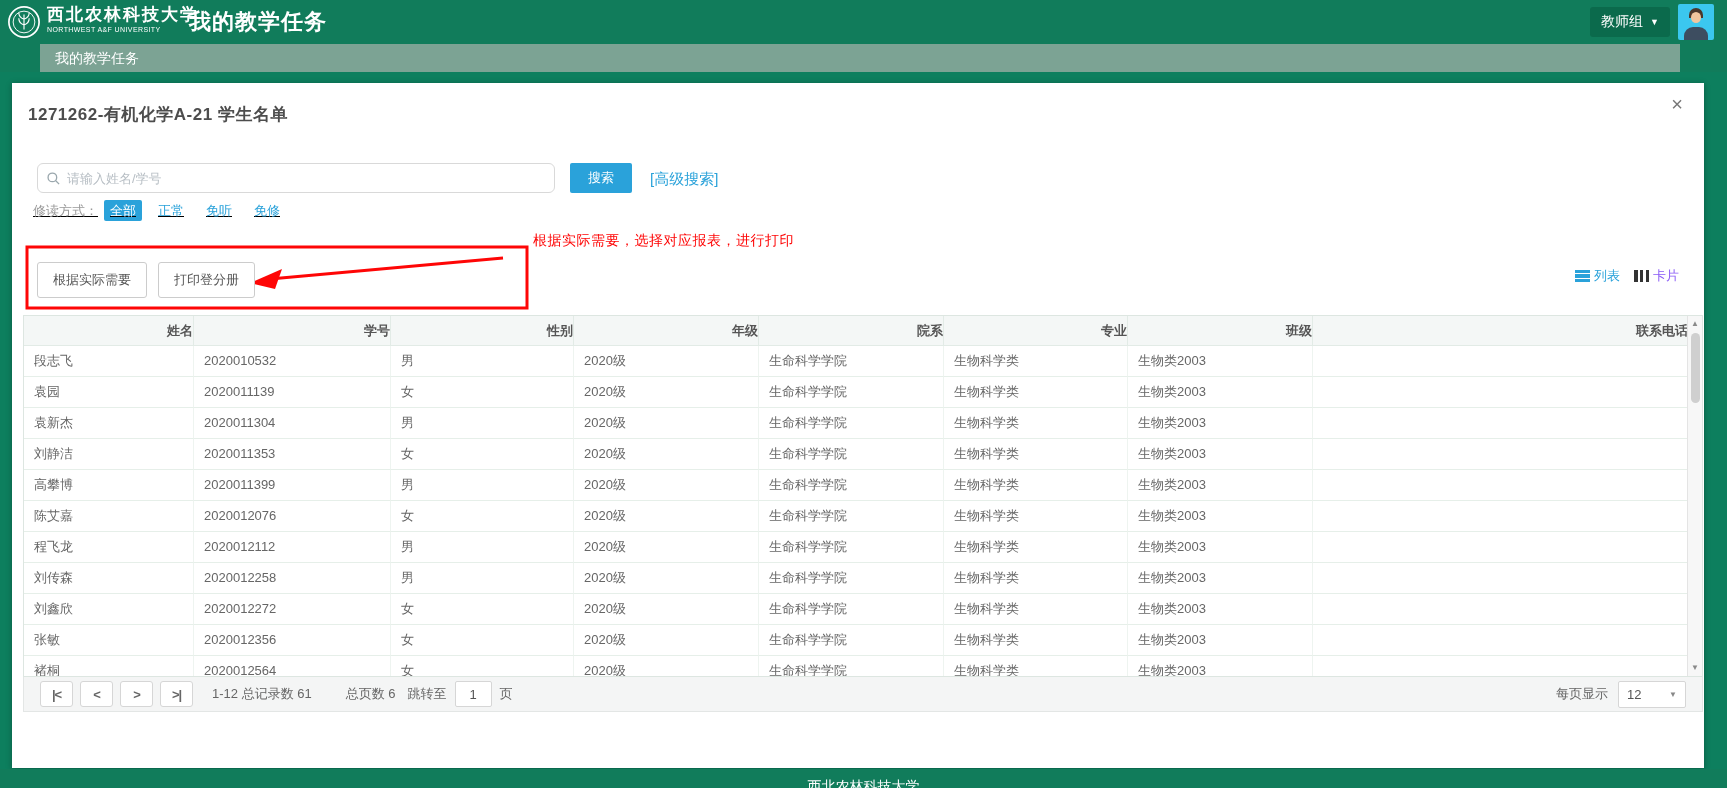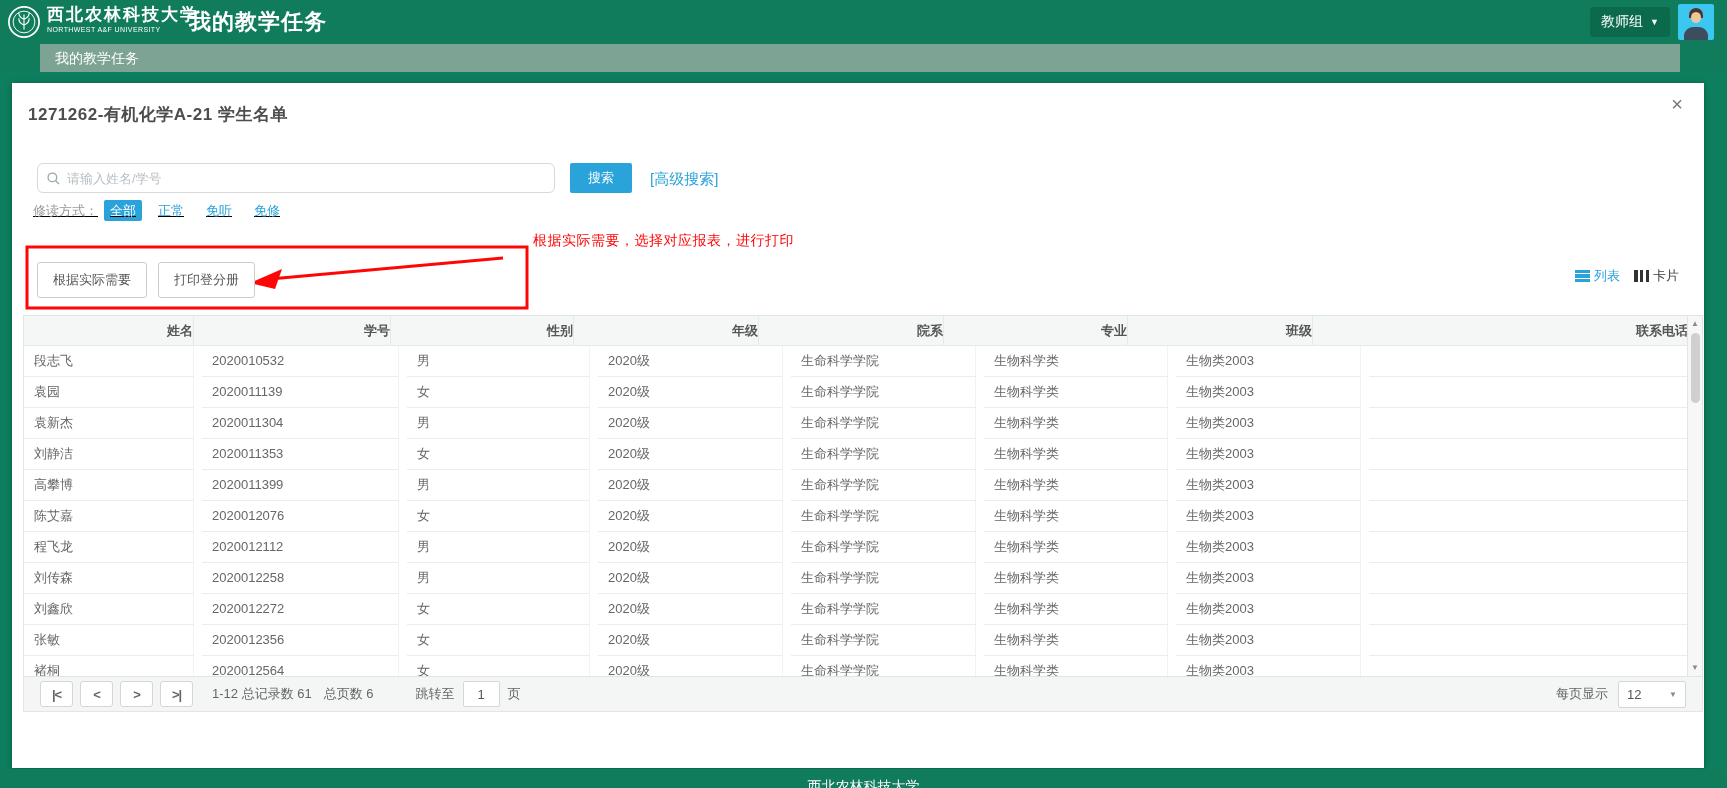--- a/index.html
+++ b/index.html
@@ -45,42 +45,42 @@
   .printbtn{height:36px;padding:0 15px;background:#fff;border:1px solid #ccc;border-radius:3px;font-size:13px;color:#555;cursor:pointer;}
 
   .anno-svg{position:absolute;left:0;top:0;width:1692px;height:260px;pointer-events:none;}
   .red-text{position:absolute;left:521px;top:149px;color:#fe0606;font-size:14px;letter-spacing:.5px;}
 
   .view-toggle{position:absolute;left:1563px;top:184px;display:flex;align-items:center;gap:14px;font-size:13px;}
   .vt-item{display:flex;align-items:center;gap:4px;cursor:pointer;}
   .ico-list{width:15px;height:12px;background:repeating-linear-gradient(to bottom,#2aa2da 0 3px,transparent 3px 4.5px);}
   .ico-card{width:15px;height:12px;background:repeating-linear-gradient(to right,#333 0 3.5px,transparent 3.5px 5.75px);}
   .vt-blue{color:#2aa2da;}
-  .vt-dark{color:#404040;}
+  .vt-dark{color:#8b5cf6;}
 
   
   .table-wrap{position:absolute;left:11px;top:232px;width:1680px;height:362px;border:1px solid #dde6e1;background:#fff;overflow:hidden;}
   .thead{display:flex;width:1664px;height:30px;background:#f4f7f6;border-bottom:1px solid #e2ebe6;}
   .th{font-size:13px;font-weight:bold;color:#555;text-align:right;line-height:29px;border-right:1px solid #e2ebe6;}
-  .tr{display:flex;width:1664px;height:31px;gap:8px;}
+  .tr{display:flex;width:1664px;height:31px;}
   .td{font-size:13px;color:#666;line-height:30px;padding-left:10px;border-bottom:1px solid #e6efe9;border-right:1px solid #eef4f0;white-space:nowrap;overflow:hidden;}
   .c0{width:170px;}.c1{width:197px;}.c2{width:183px;}.c3{width:185px;}.c4{width:185px;}.c5{width:184px;}.c6{width:185px;}
   .c7{flex:1;border-right:none !important;}
   .vscroll{position:absolute;right:0;top:0;width:15px;height:360px;background:#f7f7f7;border-left:1px solid #e4e4e4;}
   .sc-up,.sc-down{position:absolute;left:0;right:0;height:14px;font-size:8px;color:#8a8a8a;text-align:center;line-height:14px;cursor:pointer;}
   .sc-up{top:1px;}
   .sc-down{bottom:1px;}
   .sc-thumb{position:absolute;left:3px;top:17px;width:9px;height:70px;background:#cfcfcf;border-radius:5px;cursor:grab;}
 
   
   .pagebar{position:absolute;left:11px;top:594px;width:1680px;height:35px;background:#f4f5f5;border:1px solid #e3e6e5;border-top:none;display:flex;align-items:center;padding:0 16px;font-size:13px;color:#666;}
   .pgbtn{width:33px;height:26px;background:#fff;border:1px solid #d6d6d6;border-radius:3px;color:#666;font-size:13px;font-weight:bold;margin-right:7px;cursor:pointer;letter-spacing:-1px;}
   .info-range{margin-left:12px;}
-  .info-pages{margin-left:12px;}
-  .info-jump{margin-left:36px;padding-left:6px;}
+  .info-pages{margin-left:34px;}
+  .info-jump{margin-left:6px;padding-left:6px;}
   .jump-input{width:37px;height:26px;border:1px solid #d6d6d6;border-radius:2px;text-align:center;font-size:13px;color:#555;margin:0 8px;background:#fff;}
   .perpage-label{margin-left:auto;}
   .perpage-select{width:68px;height:27px;background:#fff;border:1px solid #d6d6d6;border-radius:2px;margin-left:10px;display:flex;align-items:center;justify-content:space-between;padding:0 8px;cursor:pointer;color:#555;}
   .pp-caret{font-size:8px;color:#888;}
 
   
   .footer{position:absolute;left:0;top:769px;width:1727px;height:19px;background:#117c5b;overflow:hidden;}
   .footer-text{padding-top:9px;text-align:center;color:#fff;font-size:14px;}
 </style>
 </head>

